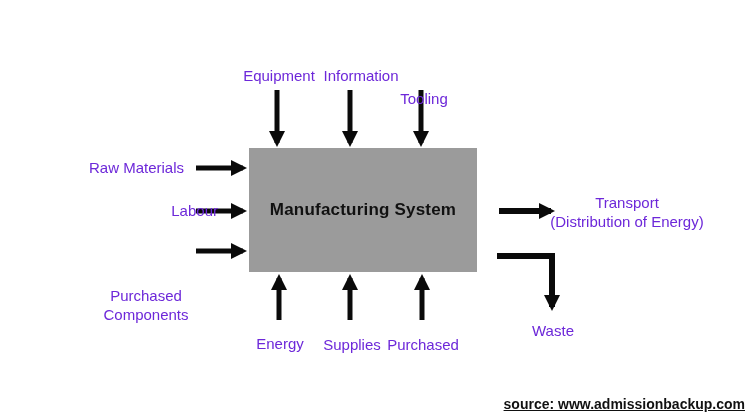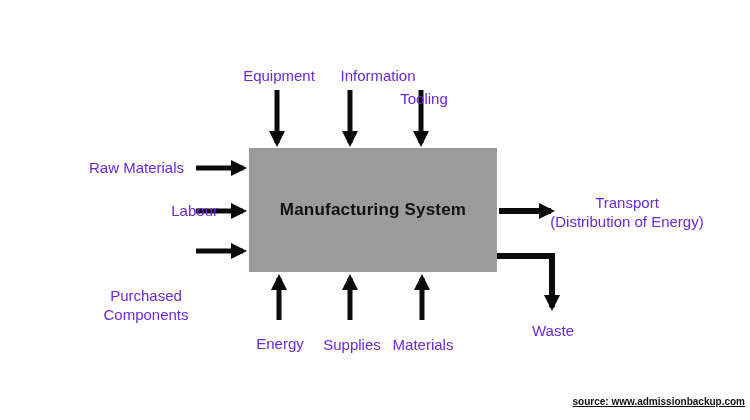--- a/index.html
+++ b/index.html
@@ -19,21 +19,21 @@
     position: absolute;
     left: 0;
     top: 0;
     width: 750px;
     height: 420px;
   }
   .sys-box {
     position: absolute;
     left: 249px;
     top: 148px;
-    width: 248px;
+    width: 228px;
     height: 124px;
     background: #9b9b9b;
     display: flex;
     align-items: center;
     justify-content: center;
   }
   .sys-box .box-label {
     font-size: 17px;
     font-weight: 700;
     color: #111111;
@@ -57,21 +57,21 @@
     white-space: normal;
     line-height: 19px;
   }
   .two-line {
     line-height: 19px;
   }
   .source {
     position: absolute;
     right: 5px;
     top: 396px;
-    font-size: 10px;
+    font-size: 14px;
     font-weight: 700;
     color: #111111;
     text-decoration: underline;
     white-space: nowrap;
     cursor: pointer;
   }
 </style>
 </head>
 <body>
 
@@ -99,30 +99,30 @@
     <line x1="499" y1="211" x2="551" y2="211" stroke="#0a0a0a" stroke-width="6" marker-end="url(#ah)"></line>
 
     <polyline points="497,256 552,256 552,307" fill="none" stroke="#0a0a0a" stroke-width="6" stroke-linejoin="miter" marker-end="url(#ah)"></polyline>
   </svg>
 
   <div class="sys-box">
     <span class="box-label">Manufacturing System</span>
   </div>
 
   <div class="lbl center" style="left:279px; top:66px;">Equipment</div>
-  <div class="lbl center" style="left:378px; top:66px;">Information</div>
+  <div class="lbl center" style="left:361px; top:66px;">Information</div>
   <div class="lbl center" style="left:424px; top:66px;margin-top:23px;">Tooling</div>
 
   <div class="lbl right-align" style="right:566px; top:158px;">Raw Materials</div>
   <div class="lbl right-align" style="right:532px; top:201px;">Labour</div>
   <div class="lbl center wrap" style="left:146px; top:238px; width:100px;margin-top:48px;">Purchased Components</div>
 
   <div class="lbl center" style="left:280px; top:334px;">Energy</div>
   <div class="lbl center" style="left:352px; top:335px;">Supplies</div>
-  <div class="lbl center" style="left:423px; top:335px;">Materials</div>
+  <div class="lbl center" style="left:423px; top:335px;">Purchased</div>
 
   <div class="lbl center two-line" style="left:627px; top:193px;">
     <div>Transport</div>
     <div>(Distribution of Energy)</div>
   </div>
   <div class="lbl center" style="left:553px; top:321px;">Waste</div>
 
   <div class="source">source: www.admissionbackup.com</div>
 
 </div>

